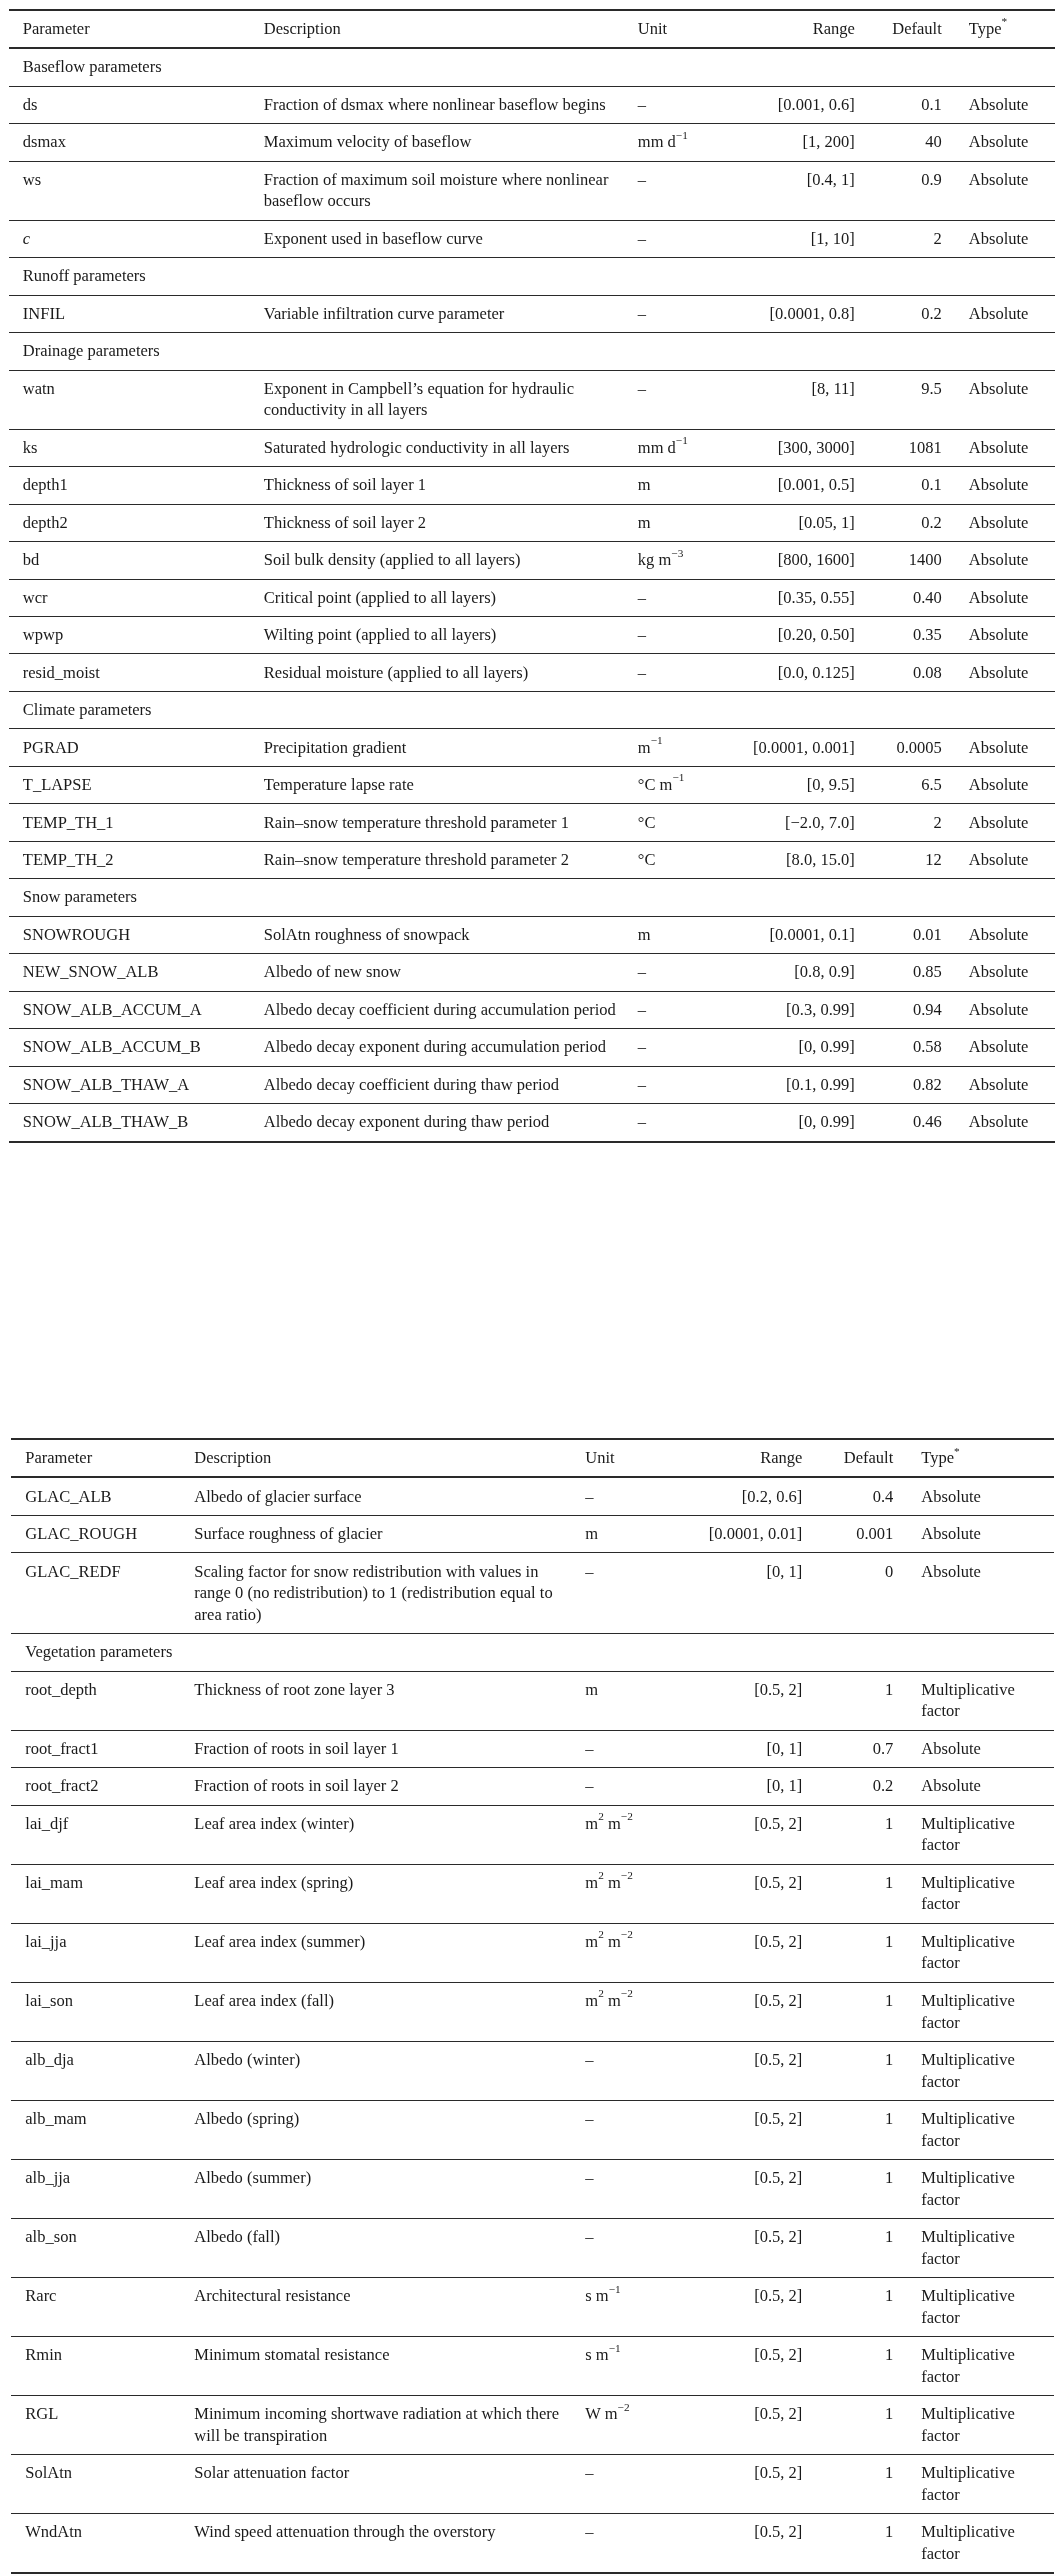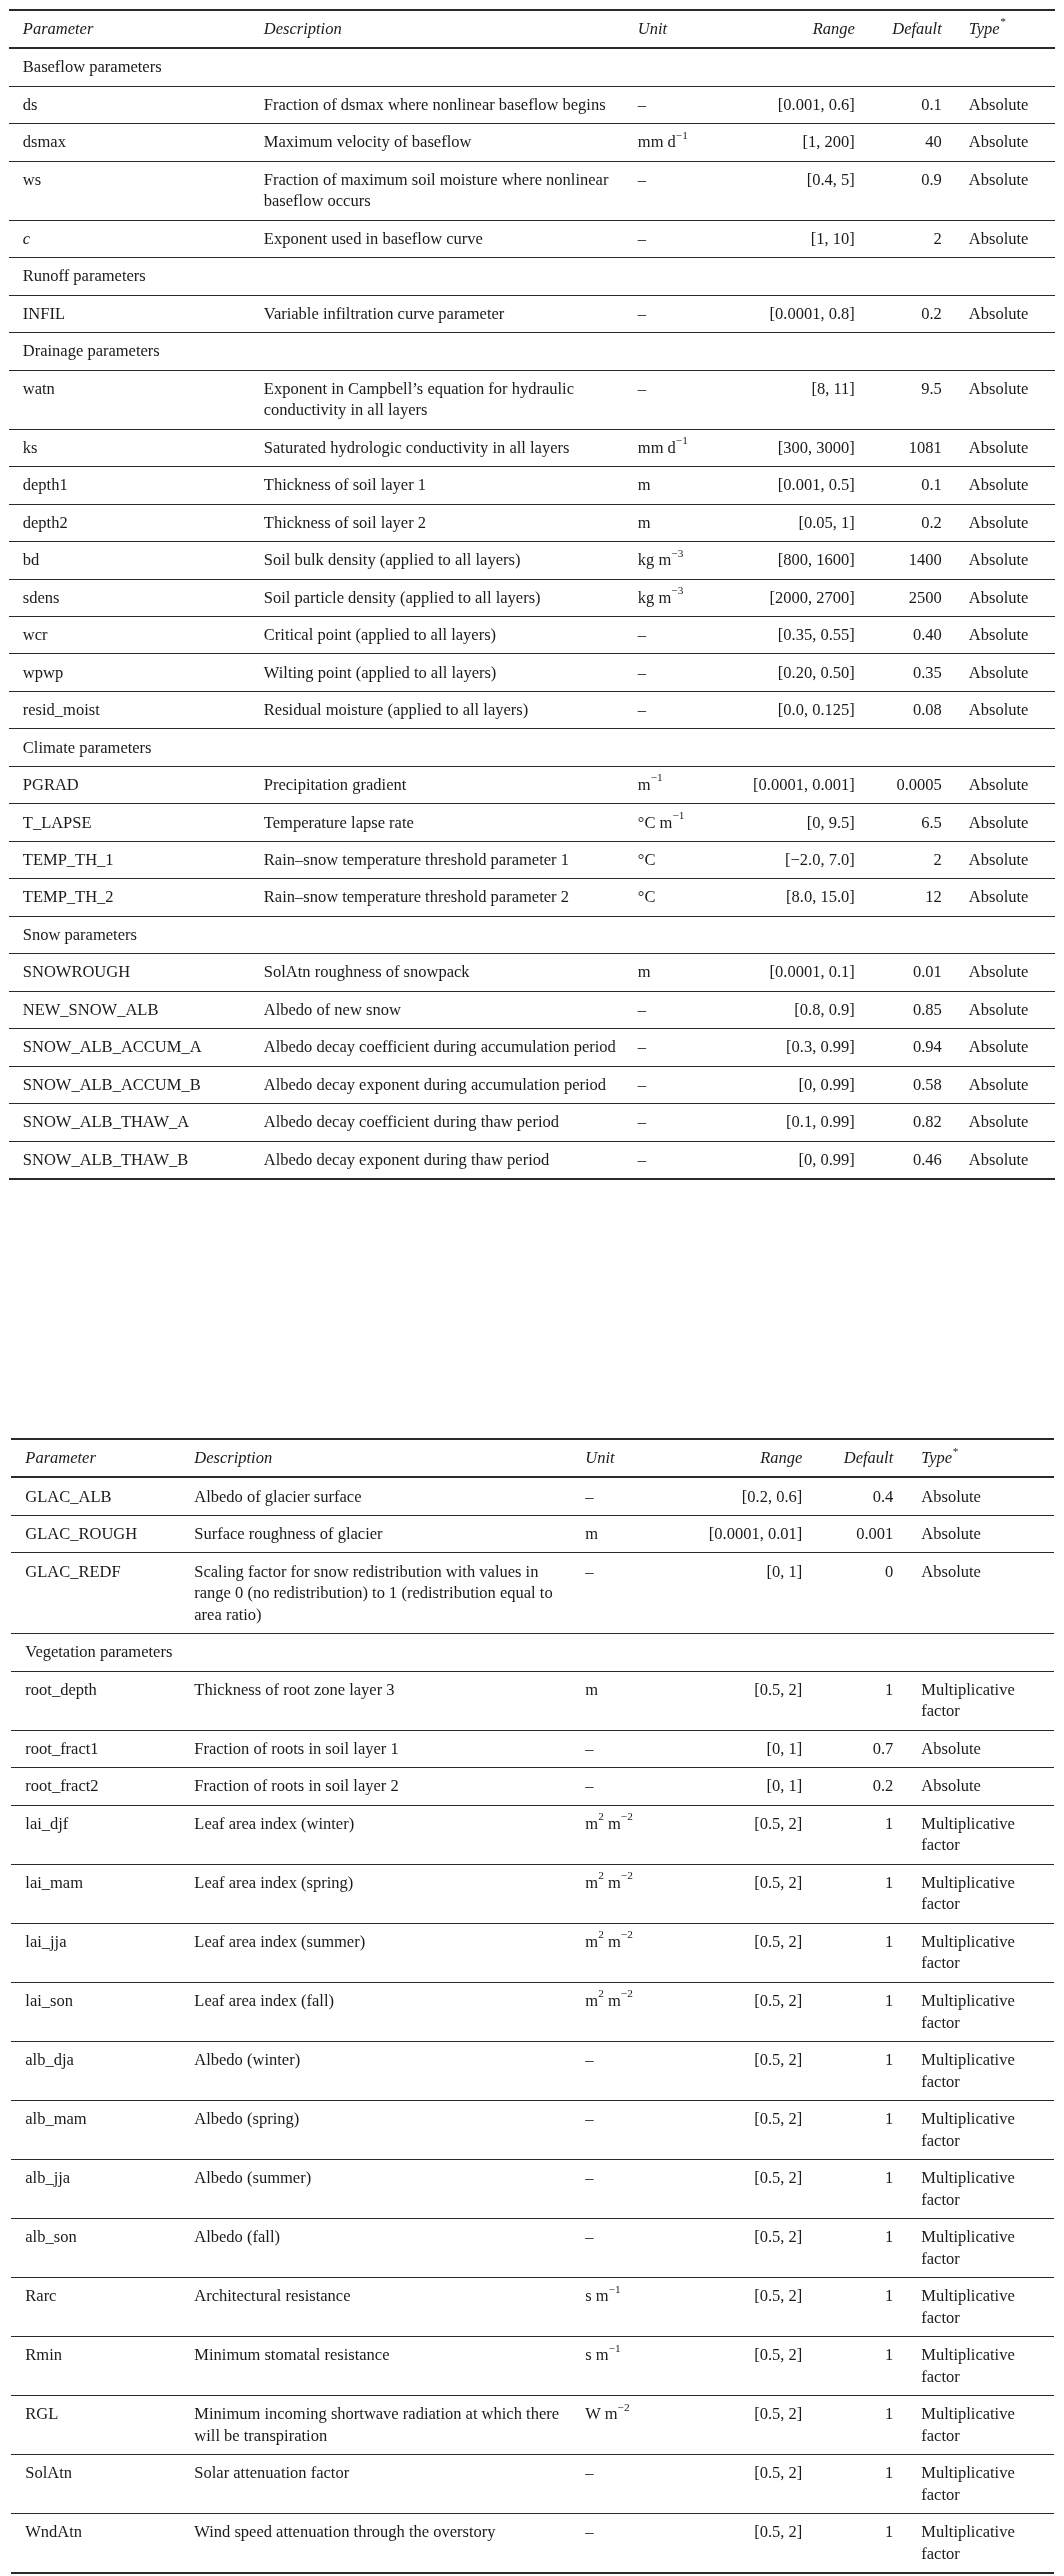--- a/index.html
+++ b/index.html
@@ -14,21 +14,21 @@
     font-size: 16.5px;
     line-height: 21.6px;
     table-layout: fixed;
   }
   #table-1 { left: 8.8px; top: 8.8px; width: 1045px; }
   #table-2 { left: 11.3px; top: 1438px; width: 1043px; }
 
   table.param-table tr { border-top: 1.5px solid #2a2a2a; }
   table.param-table tr:first-child { border-top: 2.1px solid #2a2a2a; }
   table.param-table tbody tr:last-child { border-bottom: 2.1px solid #2a2a2a; }
-  table.param-table thead tr { border-bottom: 2.1px solid #2a2a2a; font-style: italic; }
+  table.param-table thead tr { border-bottom: 2.1px solid #2a2a2a; }
 
   table.param-table td, table.param-table th {
     font-weight: normal;
     vertical-align: top;
     padding: 7.2px 0 7.7px 0;
     text-align: left;
   }
   
   #table-1 col.c-param { width: 255px; }
   #table-1 col.c-desc  { width: 374px; }
@@ -92,21 +92,21 @@
         <td class="desc">Maximum velocity of baseflow</td>
         <td class="unit"><span>mm d</span><sup>−1</sup></td>
         <td class="range">[1, 200]</td>
         <td class="def">40</td>
         <td class="type">Absolute</td>
       </tr>
       <tr>
         <td class="param"><span>ws</span></td>
         <td class="desc">Fraction of maximum soil moisture where nonlinear baseflow occurs</td>
         <td class="unit"><span>–</span></td>
-        <td class="range">[0.4, 5]</td>
+        <td class="range">[0.4, 1]</td>
         <td class="def">0.9</td>
         <td class="type">Absolute</td>
       </tr>
       <tr>
         <td class="param"><span class="ital">c</span></td>
         <td class="desc">Exponent used in baseflow curve</td>
         <td class="unit"><span>–</span></td>
         <td class="range">[1, 10]</td>
         <td class="def">2</td>
         <td class="type">Absolute</td>
@@ -156,28 +156,20 @@
         <td class="range">[0.05, 1]</td>
         <td class="def">0.2</td>
         <td class="type">Absolute</td>
       </tr>
       <tr>
         <td class="param"><span>bd</span></td>
         <td class="desc">Soil bulk density (applied to all layers)</td>
         <td class="unit"><span>kg m</span><sup>−3</sup></td>
         <td class="range">[800, 1600]</td>
         <td class="def">1400</td>
-        <td class="type">Absolute</td>
-      </tr>
-      <tr>
-        <td class="param"><span>sdens</span></td>
-        <td class="desc">Soil particle density (applied to all layers)</td>
-        <td class="unit"><span>kg m</span><sup>−3</sup></td>
-        <td class="range">[2000, 2700]</td>
-        <td class="def">2500</td>
         <td class="type">Absolute</td>
       </tr>
       <tr>
         <td class="param"><span>wcr</span></td>
         <td class="desc">Critical point (applied to all layers)</td>
         <td class="unit"><span>–</span></td>
         <td class="range">[0.35, 0.55]</td>
         <td class="def">0.40</td>
         <td class="type">Absolute</td>
       </tr>

